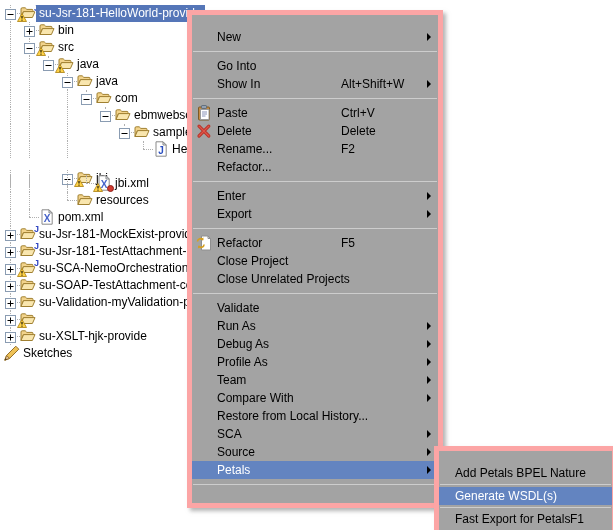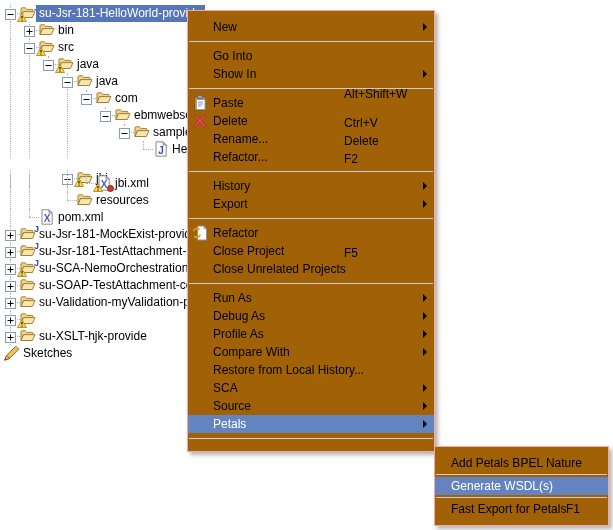--- a/index.html
+++ b/index.html
@@ -15,29 +15,29 @@
   .ticon{position:absolute;top:0px;width:16px;height:16px;}
   .ticon svg{position:absolute;left:0;top:0;}
   .ovl-warn{position:absolute;left:-3px;bottom:-1px;width:10px;height:9px;}
   .ovl-err{position:absolute;right:-2px;bottom:-1px;width:7px;height:7px;}
   .ovl-j{position:absolute;right:-3px;top:-5px;font-weight:bold;font-size:9px;color:#3348c2;
          text-shadow:-1px 0 #fff,1px 0 #fff,0 -1px #fff,0 1px #fff;}
   .tlabel{position:absolute;top:0;padding:0 3px;height:17px;}
   .tlabel.sel{background:#5576b8;color:#fff;}
 
   
-  .menu{position:absolute;background:#a16207;border:1px solid #fca5a5;padding:7px 0;
+  .menu{position:absolute;background:#a3a3a3;border:5px solid #fca5a5;padding:13px 0;
         box-shadow:3px 3px 4px rgba(120,120,120,0.55);}
   .ctx{left:187px;top:10px;width:246px;z-index:10;}
   .sub{left:434px;top:446px;width:173px;z-index:20;}
   .mi{position:relative;height:18px;line-height:18px;cursor:default;}
   .ctx .mi{padding-left:25px;}
   .sub .mi{padding-left:16px;}
   .mi .accel{position:absolute;top:0;}
-  .ctx .accel{left:156px;margin-top:20px;}
+  .ctx .accel{left:149px;}
   .sub .accel{left:131px;}
   .mi .mi-icon{position:absolute;left:4px;top:1px;width:16px;height:16px;}
   .mi .arrow{position:absolute;right:7px;top:5px;width:0;height:0;
              border-left:4px solid #000;border-top:4px solid transparent;border-bottom:4px solid transparent;}
   .mi.hl{background:#6384c0;color:#fff;}
   .msep{height:0;border-top:1px solid #cdcdcd;}
   .ctx .msep{margin:5px 1px;}
   .sub .msep{margin:2px 1px;}
 </style>
 </head>
@@ -445,37 +445,39 @@
           <rect x="4.5" y="4.5" width="8.5" height="10" fill="#fff" stroke="#9a9a9a"></rect>
           <path d="M6 7 H11 M6 9 H11 M6 11 H9.5" stroke="#7a87b0" stroke-width="0.9" fill="none"></path>
         </svg></span><span>Paste</span><span class="accel">Ctrl+V</span></div>
     <div class="mi"><span class="mi-icon"><svg width="16" height="16" viewBox="0 0 16 16">
           <path d="M3 3.2 L12.8 13 M12.8 3.2 L3 13" stroke="#b8342a" stroke-width="3.2" stroke-linecap="round"></path>
           <path d="M3 3.2 L12.8 13 M12.8 3.2 L3 13" stroke="#e0574a" stroke-width="1.2" stroke-linecap="round"></path>
         </svg></span><span>Delete</span><span class="accel">Delete</span></div>
     <div class="mi"><span>Rename...</span><span class="accel">F2</span></div>
     <div class="mi"><span>Refactor...</span></div>
     <div class="msep"></div>
-    <div class="mi"><span>History</span><span class="arrow"></span></div>
+    <div class="mi"><span>Enter</span><span class="arrow"></span></div>
     <div class="mi"><span>Export</span><span class="arrow"></span></div>
     <div class="msep"></div>
     <div class="mi"><span class="mi-icon"><svg width="16" height="16" viewBox="0 0 16 16">
           <path d="M5.5 1 H12 L14.5 3.5 V15 H5.5 Z" fill="#fff" stroke="#8f8f8f"></path>
           <path d="M12 1 L14.5 3.5 H12 Z" fill="#e3e9f0" stroke="#8f8f8f"></path>
           <path d="M1.5 6.5 a3 3 0 0 1 5.4-1.6" fill="none" stroke="#d79f1e" stroke-width="1.6"></path>
           <path d="M7.6 2.6 l-.4 2.8 -2.5-1.3 Z" fill="#d79f1e"></path>
           <path d="M8.1 9.5 a3 3 0 0 1 -5.4 1.6" fill="none" stroke="#d79f1e" stroke-width="1.6"></path>
           <path d="M2 13.4 l.4-2.8 2.5 1.3 Z" fill="#d79f1e"></path>
         </svg></span><span>Refactor</span><span class="accel">F5</span></div>
     <div class="mi"><span>Close Project</span></div>
     <div class="mi"><span>Close Unrelated Projects</span></div>
     <div class="msep"></div>
+    <div class="mi"><span>Validate</span></div>
     <div class="mi"><span>Run As</span><span class="arrow"></span></div>
     <div class="mi"><span>Debug As</span><span class="arrow"></span></div>
     <div class="mi"><span>Profile As</span><span class="arrow"></span></div>
+    <div class="mi"><span>Team</span><span class="arrow"></span></div>
     <div class="mi"><span>Compare With</span><span class="arrow"></span></div>
     <div class="mi"><span>Restore from Local History...</span></div>
     <div class="mi"><span>SCA</span><span class="arrow"></span></div>
     <div class="mi"><span>Source</span><span class="arrow"></span></div>
     <div class="mi hl"><span>Petals</span><span class="arrow"></span></div>
     <div class="msep"></div>
   </div>
 <div class="menu sub">
     <div class="mi"><span>Add Petals BPEL Nature</span></div>
     <div class="msep"></div>

